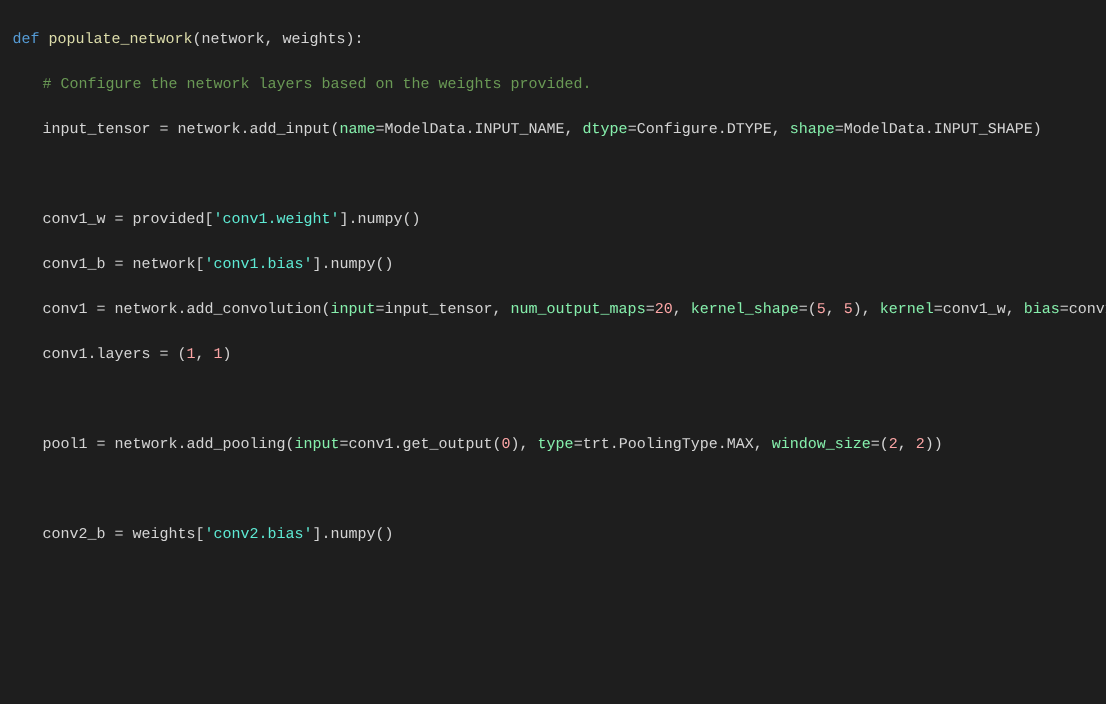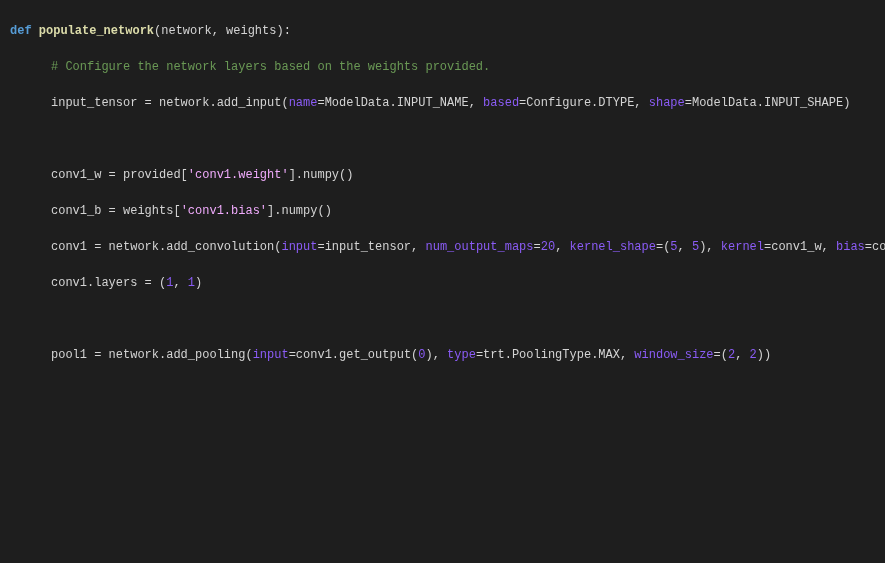--- a/index.html
+++ b/index.html
@@ -20,61 +20,60 @@
     }
     .code-container {
       white-space: pre;
       padding-left: 10px;
     }
     .line {
       display: block;
     }
     .keyword {
       color: #569cd6;
-      font-weight: bold;
     }
     .func-name {
       color: #dcdcaa;
-      font-weight: bold;
     }
     .param {
-      color: #8b5cf6;
+      color: #86efac;
     }
     .comment {
       color: #6a9955;
     }
     .string {
-      color: #f0abfc;
+      color: #5eead4;
     }
     .number {
-      color: #8b5cf6;
+      color: #fca5a5;
     }
     .indent1 {
-      margin-left: 41px;
+      margin-left: 24px;
       font-family: Liberation Mono, monospace;
     }
     .blank {
       height: 18px;
     }
   </style>
 </head>
 <body>
 
 <div class="code-container">
 <span class="line"><span class="keyword">def</span> <span class="func-name">populate_network</span><span>(network, weights):</span></span>
 <span class="line indent1"><span class="comment"># Configure the network layers based on the weights provided.</span></span>
-<span class="line indent1"><span>input_tensor = network.add_input(</span><span class="param">name</span><span>=ModelData.INPUT_NAME, </span><span class="param">based</span><span>=Configure.DTYPE, </span><span class="param">shape</span><span>=ModelData.INPUT_SHAPE)</span></span>
+<span class="line indent1"><span>input_tensor = network.add_input(</span><span class="param">name</span><span>=ModelData.INPUT_NAME, </span><span class="param">dtype</span><span>=Configure.DTYPE, </span><span class="param">shape</span><span>=ModelData.INPUT_SHAPE)</span></span>
 <div class="blank"></div>
 <span class="line indent1"><span>conv1_w = provided[</span><span class="string">'conv1.weight'</span><span>].numpy()</span></span>
-<span class="line indent1"><span>conv1_b = weights[</span><span class="string">'conv1.bias'</span><span>].numpy()</span></span>
+<span class="line indent1"><span>conv1_b = network[</span><span class="string">'conv1.bias'</span><span>].numpy()</span></span>
 <span class="line indent1"><span>conv1 = network.add_convolution(</span><span class="param">input</span><span>=input_tensor, </span><span class="param">num_output_maps</span><span>=</span><span class="number">20</span><span>, </span><span class="param">kernel_shape</span><span>=(</span><span class="number">5</span><span>, </span><span class="number">5</span><span>), </span><span class="param">kernel</span><span>=conv1_w, </span><span class="param">bias</span><span>=conv1_b)</span></span>
 <span class="line indent1"><span>conv1.layers = (</span><span class="number">1</span><span>, </span><span class="number">1</span><span>)</span></span>
 <div class="blank"></div>
 <span class="line indent1"><span>pool1 = network.add_pooling(</span><span class="param">input</span><span>=conv1.get_output(</span><span class="number">0</span><span>), </span><span class="param">type</span><span>=trt.PoolingType.MAX, </span><span class="param">window_size</span><span>=(</span><span class="number">2</span><span>, </span><span class="number">2</span><span>))</span></span>
 <div class="blank"></div>
+<span class="line indent1"><span>conv2_b = weights[</span><span class="string">'conv2.bias'</span><span>].numpy()</span></span>
 <span class="line indent1"></span>
 
 
 
 
 
 
 
 
 

